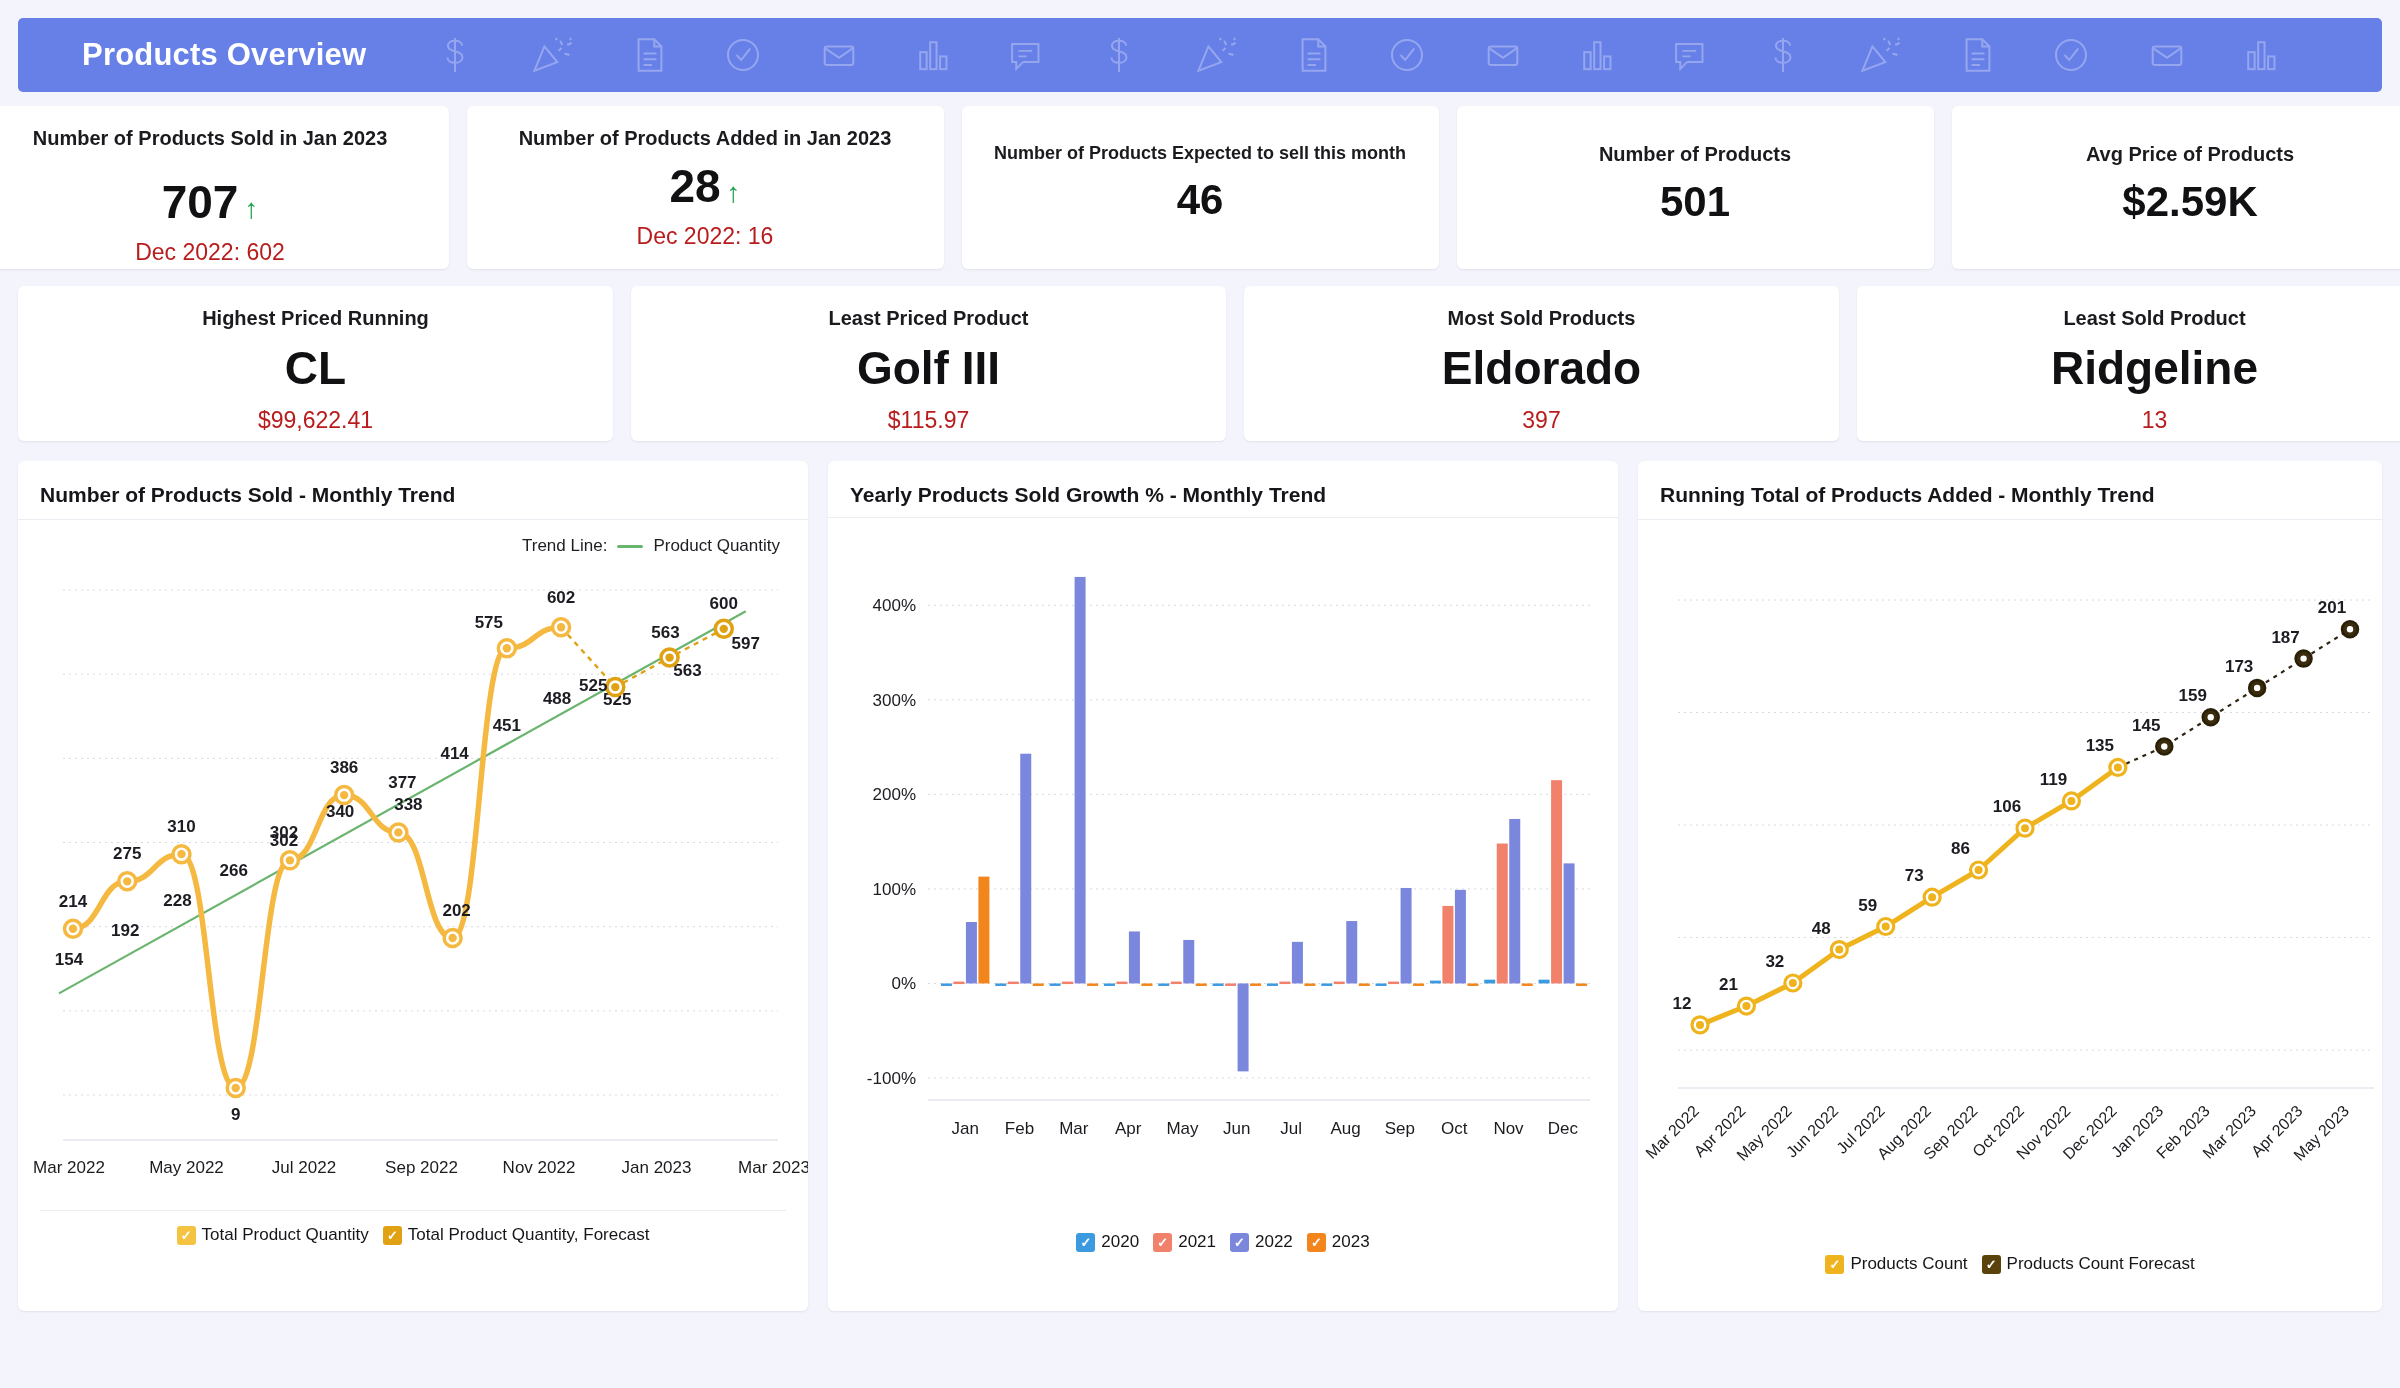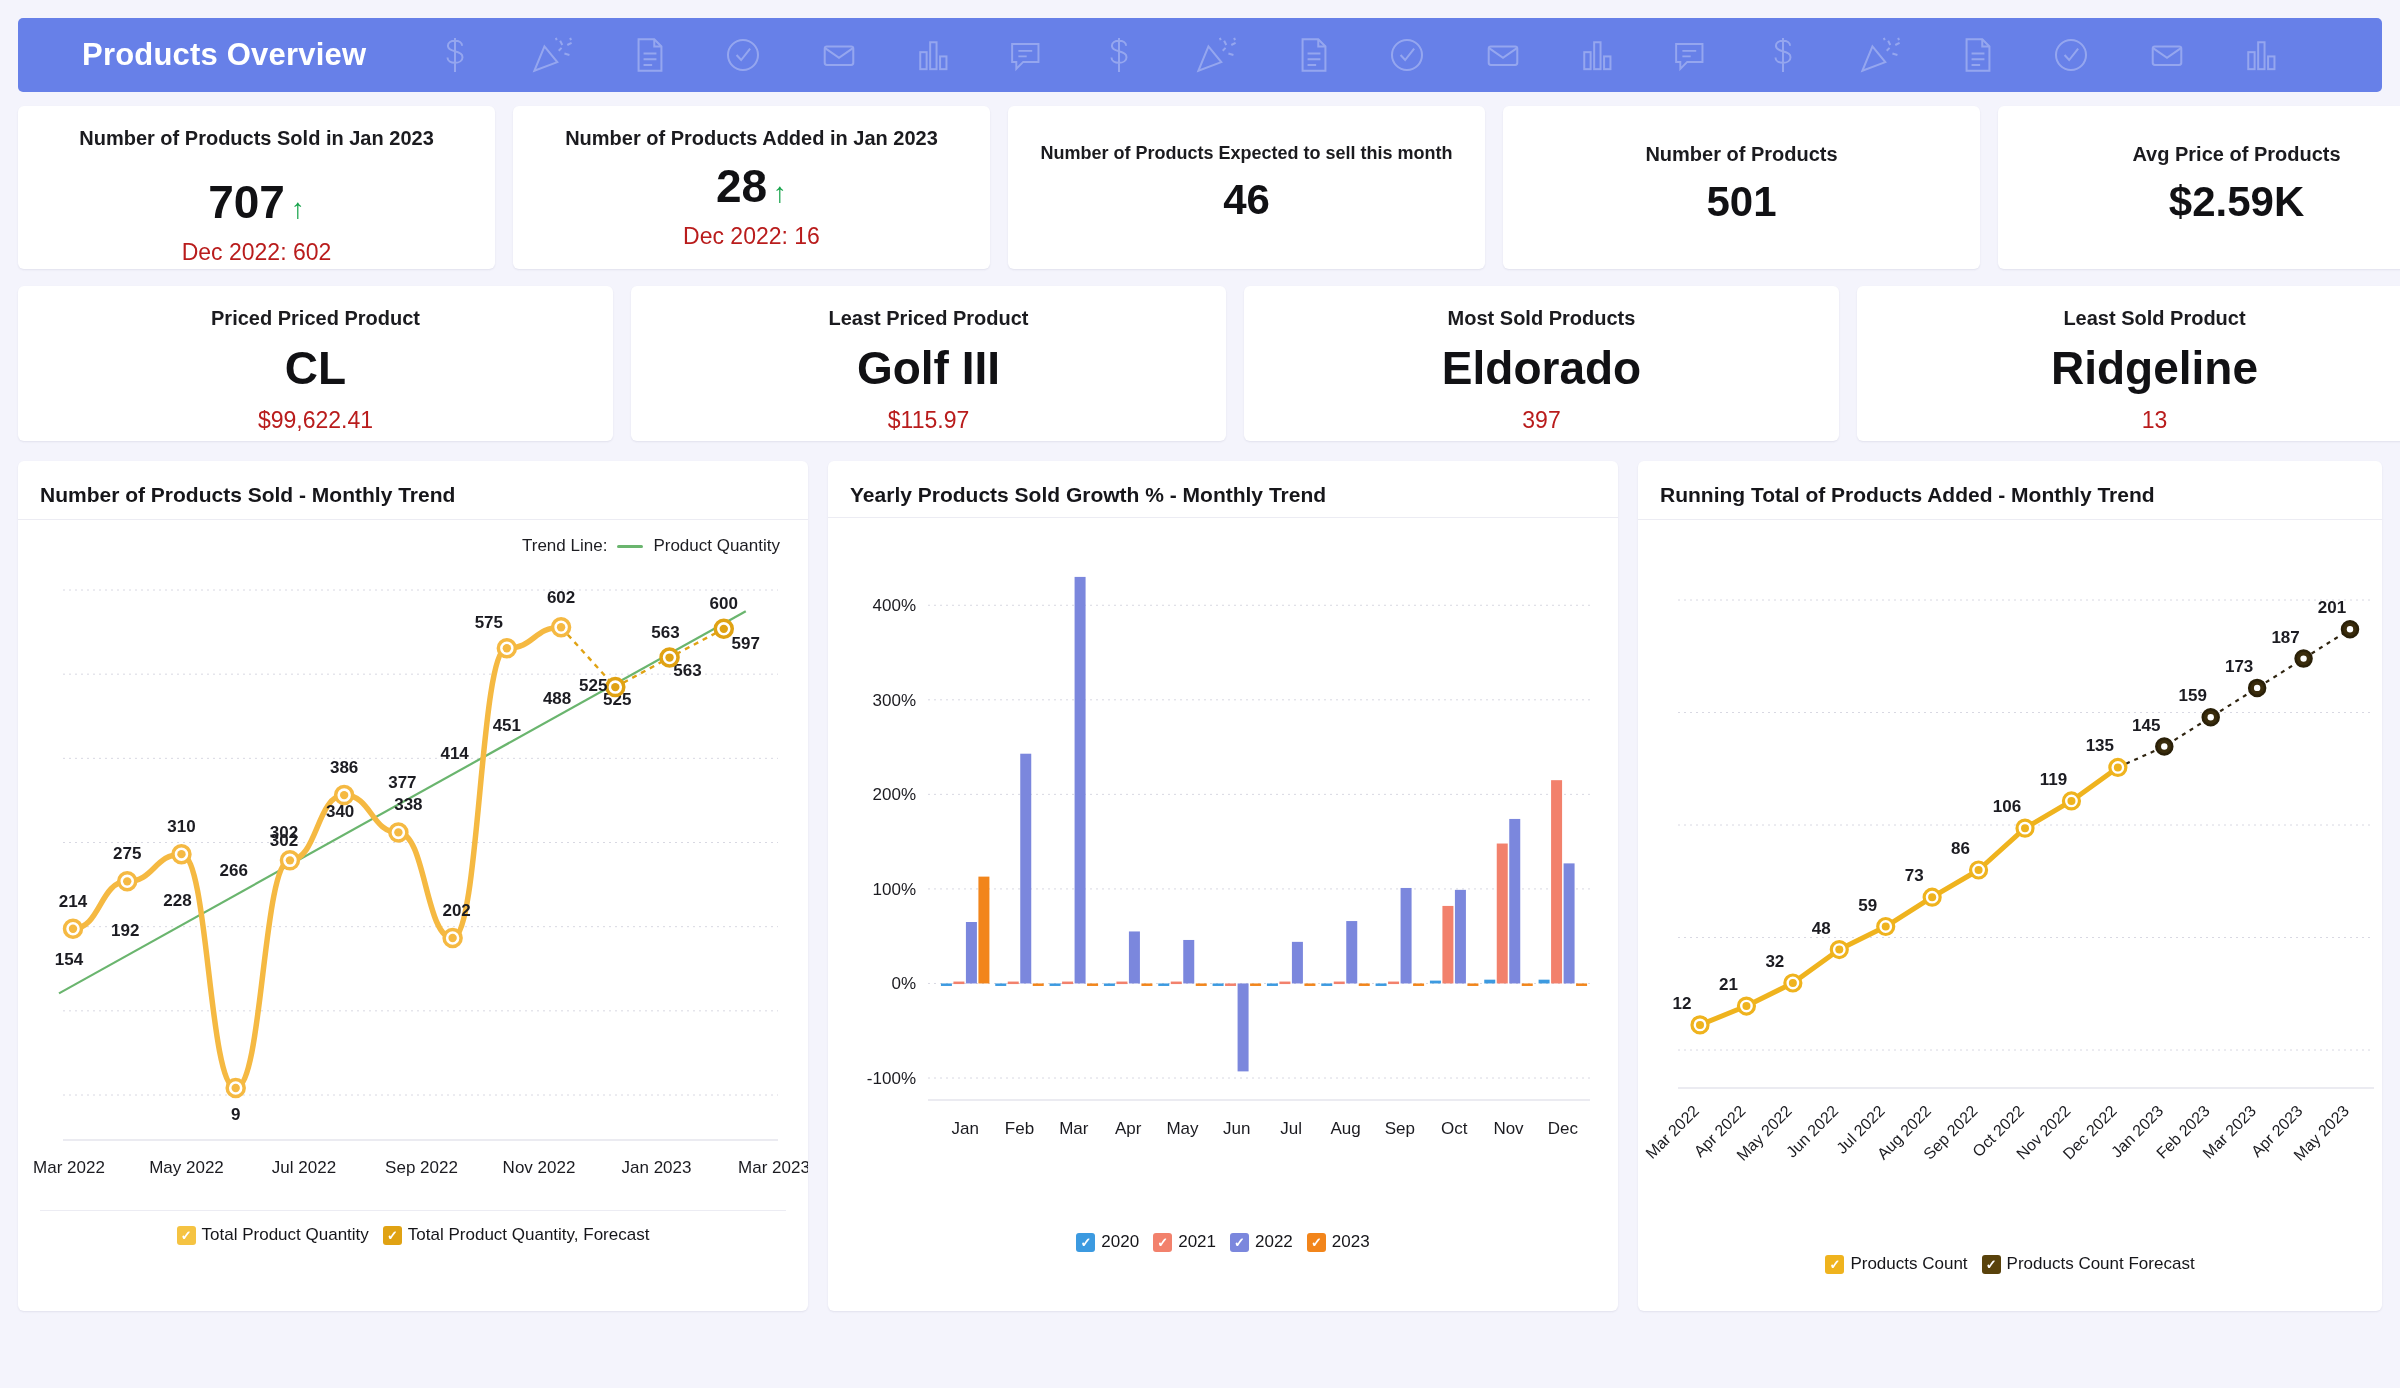--- a/index.html
+++ b/index.html
@@ -24,21 +24,21 @@
   }
   .banner-watermarks {
     position: absolute; inset: 0; z-index: 1;
     display: flex; align-items: center; gap: 58px;
     padding-left: 420px; pointer-events: none;
   }
   .banner-watermarks svg { opacity: .30; flex: 0 0 auto; }
 
   
   .kpi-row { display: flex; gap: 18px; }
-  .kpi-row.row1 { margin-top: 14px; }
+  .kpi-row.row1 { margin-top: 14px; justify-content: center; }
   .kpi-row.row2 { margin-top: 17px; }
   .kpi-card {
     background: #ffffff; border-radius: 6px;
     box-shadow: 0 1px 2px rgba(40,40,90,.09);
     display: flex; flex-direction: column; align-items: center;
     justify-content: flex-start; text-align: center;
   }
   .row1 .kpi-card { height: 163px; padding-top: 20px; }
   .row2 .kpi-card { height: 155px; padding-top: 20px; }
   .kpi-title { font-size: 20px; font-weight: 700; color: #1b1b1f; line-height: 1.25; }
@@ -234,21 +234,21 @@
     <div class="kpi-card c5 pad-top-lg">
       <div class="kpi-title">Avg Price of Products</div>
       <div class="kpi-value-wrap" style="margin-top:14px">
         <span class="kpi-value medium">$2.59K</span>
       </div>
     </div>
   </div>
 
   <div class="kpi-row row2">
     <div class="kpi-card d1">
-      <div class="kpi-title">Priced Priced Product</div>
+      <div class="kpi-title">Highest Priced Running</div>
       <div class="kpi-value-wrap" style="margin-top:14px">
         <span class="kpi-value">CL</span>
       </div>
       <div class="kpi-sub" style="margin-top:16px">$99,622.41</div>
     </div>
     <div class="kpi-card d2">
       <div class="kpi-title">Least Priced Product</div>
       <div class="kpi-value-wrap" style="margin-top:14px">
         <span class="kpi-value">Golf III</span>
       </div>

